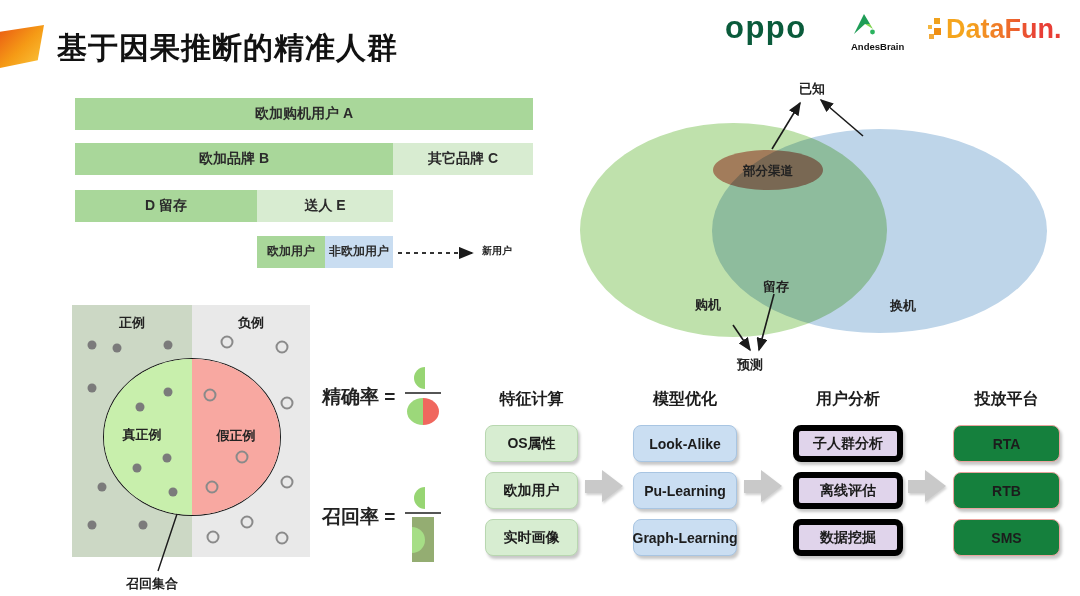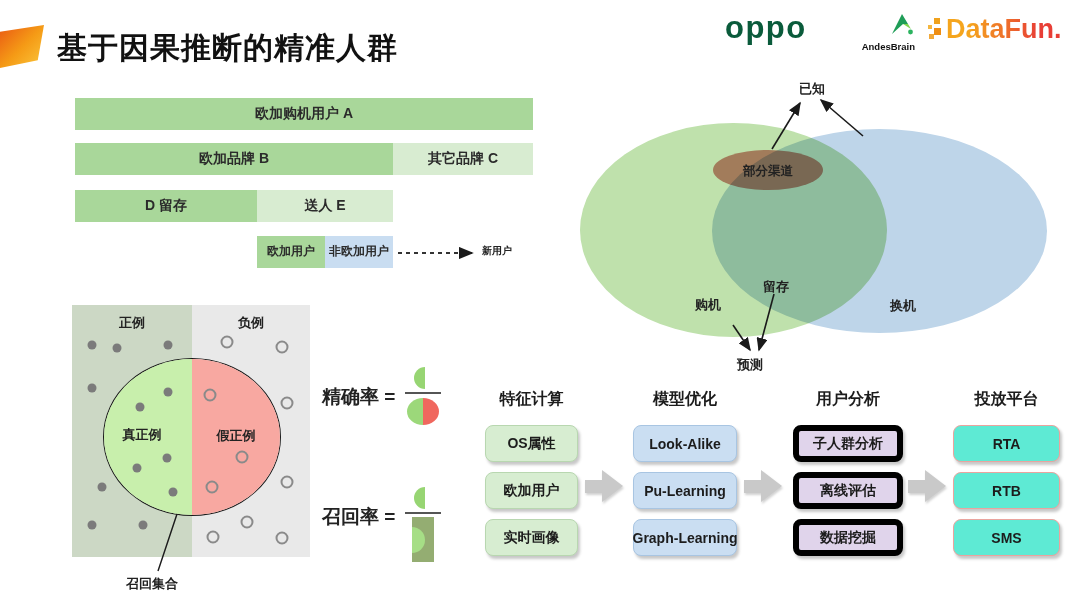--- a/index.html
+++ b/index.html
@@ -7,21 +7,21 @@
     width:1080px;height:596px;position:relative;overflow:hidden;background:#ffffff;
     font-family:"Liberation Sans","DejaVu Sans",sans-serif;color:#222;
   }
   .abs{position:absolute;}
   
   .logo-mark{left:-8px;top:25px;width:52px;height:44px;
     background:linear-gradient(135deg,#e84d12,#f59b16 55%,#fbc93d);
     clip-path:polygon(0 18%,100% 0%,88% 80%,6% 100%);}
   .page-title{left:57px;top:28px;font-size:30px;font-weight:700;letter-spacing:1px;color:#111;}
   .oppo-logo{left:725px;top:10px;font-size:31px;font-weight:700;color:#0a5b3b;letter-spacing:1.5px;}
-  .andes{left:851px;top:12px;width:64px;text-align:right;}
+  .andes{left:851px;top:12px;width:64px;text-align:left;}
   .andes .cap{font-size:9.5px;font-weight:700;color:#111;margin-top:1px;}
   .datafun{left:926px;top:14px;display:flex;align-items:center;}
   .mosaic{position:relative;width:18px;height:28px;margin-right:2px;}
   .mosaic i{position:absolute;display:block;}
   .mosaic i:nth-child(1){left:8px;top:2px;width:6px;height:6px;background:#f0a11c;}
   .mosaic i:nth-child(2){left:2px;top:9px;width:4px;height:4px;background:#f4b63f;}
   .mosaic i:nth-child(3){left:8px;top:12px;width:7px;height:7px;background:#ee8e14;}
   .mosaic i:nth-child(4){left:3px;top:18px;width:5px;height:5px;background:#f2a93a;}
   .datafun .wordmark{font-size:27px;font-weight:700;
     background:linear-gradient(90deg,#f5a51d 20%,#e83e36 80%);
@@ -64,21 +64,21 @@
     border-radius:0 13px 13px 0;background:#a6de86;}
   
   .pipe-col{text-align:center;}
   .pipe-header{font-size:16px;font-weight:700;color:#1c1c1c;margin-bottom:15px;white-space:nowrap;}
   .pipe-box{height:37px;border-radius:8px;margin-bottom:10px;display:flex;align-items:center;
     justify-content:center;font-size:14px;font-weight:600;color:#1c1c1c;
     box-shadow:2px 3px 3px rgba(0,0,0,0.22);box-sizing:border-box;white-space:nowrap;}
   .pb-green{background:#d7edd1;border:1px solid #b8d7b0;}
   .pb-blue{background:#cadef2;border:1px solid #a8c5e2;}
   .pb-purple{background:#e0d4eb;border:6px solid #000000;}
-  .pb-pink{background:#5eead4;border:1px solid #eaa49f;}
+  .pb-pink{background:#15803d;border:1px solid #eaa49f;}
   .block-arrow{display:flex;align-items:center;filter:drop-shadow(1px 2px 1px rgba(0,0,0,0.18));}
   .block-arrow .stem{width:17px;height:13px;background:#c9c9c9;}
   .block-arrow .head{width:0;height:0;border-left:21px solid #c9c9c9;
     border-top:16px solid transparent;border-bottom:16px solid transparent;}
   svg.overlay{position:absolute;left:0;top:0;pointer-events:none;}
 </style>
 </head>
 <body>
 
 <div class="abs logo-mark"></div>

